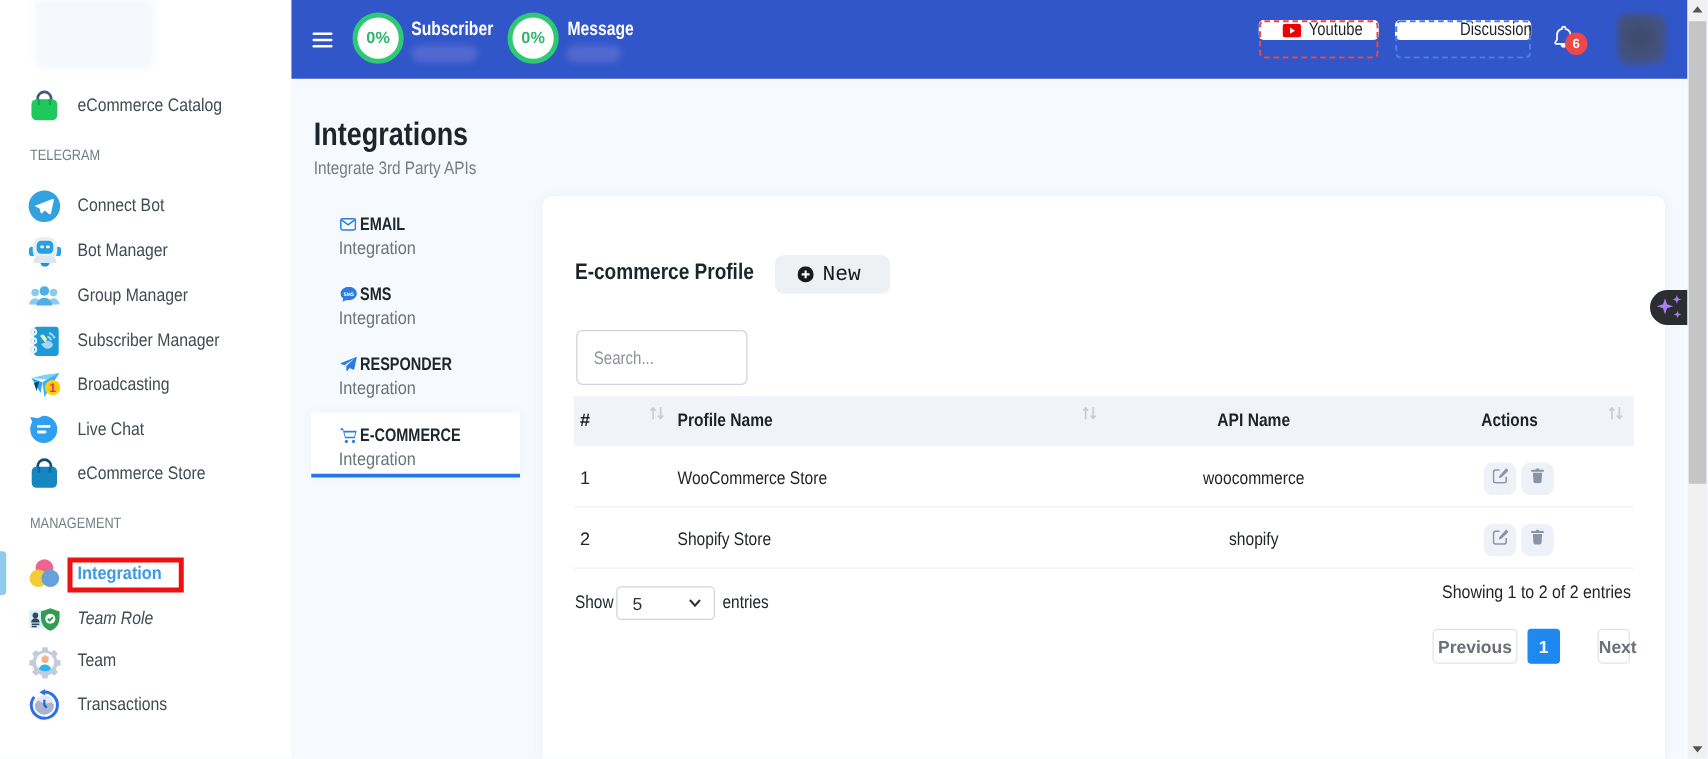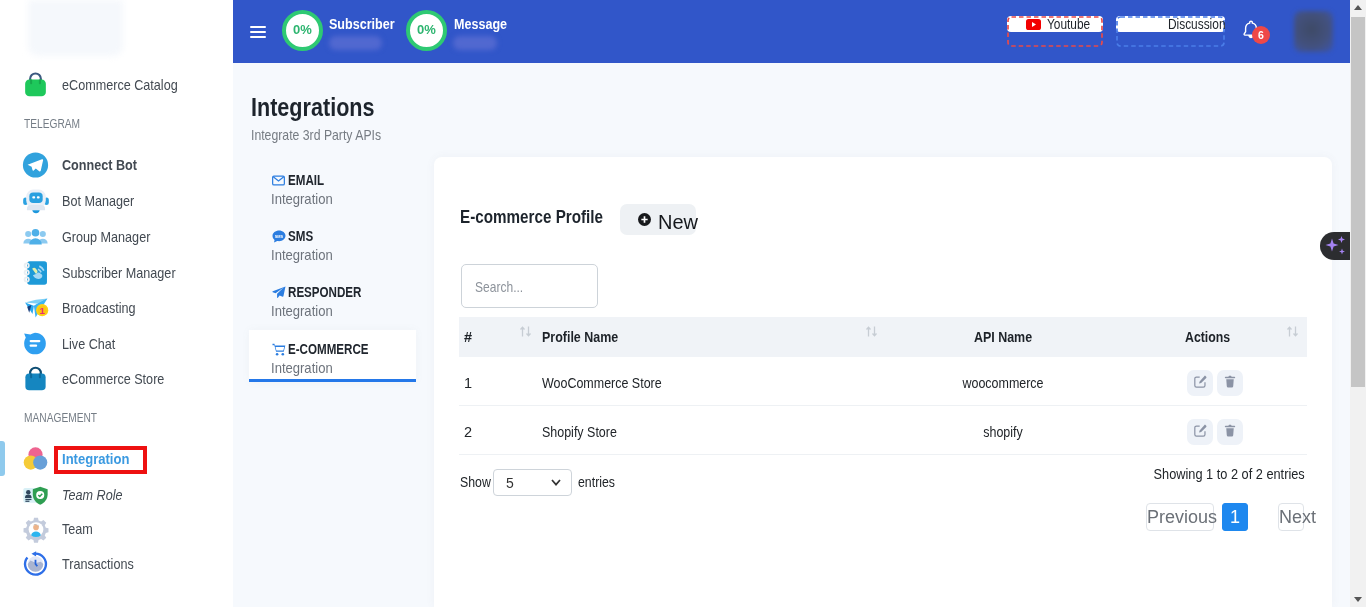--- a/index.html
+++ b/index.html
@@ -35,21 +35,21 @@
 
 .tab { position:absolute; left:249px; width:167px; height:57px; }
 .tab .ticon { position:absolute; left:23px; top:8px; width:14px; height:14px; }
 .tab .ttitle { position:absolute; left:39px; top:7px; font-size:14.5px; font-weight:bold; color:#20262e; transform:scaleX(.8); transform-origin:left center; }
 .tab .tsub { position:absolute; left:22px; top:26px; font-size:14.5px; color:#6d737c; transform:scaleX(.9); transform-origin:left center; }
 .tab.active { background:#fff; border-bottom:3px solid #2478e9; box-shadow:0 0 8px rgba(120,130,140,0.06); }
 
 
 #card { position:absolute; left:434px; top:157px; width:898px; height:450px; background:#fff; border-radius:8px 8px 0 0; box-shadow:0 0 10px rgba(100,110,120,0.06); }
 #cardtitle { position:absolute; left:26px; top:50px; font-size:18px; font-weight:bold; color:#1d242c; transform:scaleX(.846); transform-origin:left center; }
-#newbtn { position:absolute; left:186px; top:47px; width:76px; height:31px; background:#eef1f4; border-radius:7px; font-size:20px; color:#15181c; }
+#newbtn { position:absolute; left:186px; top:47px; width:92px; height:31px; background:#eef1f4; border-radius:7px; font-size:17px; color:#15181c;font-family:Liberation Mono, monospace; }
 #searchbox { position:absolute; left:27px; top:107px; width:137px; height:44px; border:1px solid #cdd3d9; border-radius:5px; }
 #searchbox span { position:absolute; left:13px; top:14px; font-size:14.5px; color:#8d939b; transform:scaleX(.83); transform-origin:left center; }
 
 
 #tablewrap { position:absolute; left:25px; top:160px; width:848px; }
 .thead { position:relative; height:40px; background:#f0f3f7; }
 .trow { position:relative; height:49px; border-bottom:1px solid #eef1f4; font-size:14.5px; color:#212529; }
 .thead div { position:absolute; top:50%; transform:translateY(-50%); }
 .trow div { position:absolute; top:calc(50% + 2px); transform:translateY(-50%); }
 .c1 { left:5px; }
@@ -62,21 +62,21 @@
 .c4.hd { transform:translateY(-50%) scaleX(.85) !important; transform-origin:left center; }
 .sorti { position:absolute; width:13px; height:13px; transform:none !important; }
 .actbtns { left:728px; height:26px; }
 .abtn { display:inline-block; width:26px; height:26px; background:#eef2f8; border-radius:7px; text-align:center; line-height:27px; margin-right:4px; vertical-align:top; }
 
 
 #showrow { position:absolute; left:26px; top:312px; font-size:14.5px; color:#212529; height:30px; }
 #showrow > span { transform:scaleX(.85); transform-origin:left center; display:inline-block; }
 #selectbox { position:absolute; left:33px; top:0px; width:79px; height:27px; border:1px solid #ced4da; border-radius:4px; background:#fff; font-size:14px; color:#333; }
 #showingtxt { position:absolute; right:27px; top:309px; font-size:14.5px; color:#212529; transform:scaleX(.88); transform-origin:right center; }
-.pgbtn { position:absolute; top:346px; height:28px; border:1px solid #dfe3e8; background:#fff; border-radius:4px; font-size:18px; color:#6b7077; text-align:center; }
+.pgbtn { position:absolute; top:346px; height:28px; border:1px solid #dfe3e8; background:#fff; border-radius:4px; font-size:14px; color:#6b7077; text-align:center;font-weight:bold; }
 #pgprev { right:118px; width:68px; line-height:26px; }
 #pgone { right:84px; width:26px; background:#1e88ef; border-color:#1e88ef; color:#fff; line-height:26px; border-radius:3px; }
 #pgnext { right:28px; width:26px; line-height:26px; }
 
 
 #aibtn { position:absolute; left:1320px; top:232px; width:30px; height:28px; background:#2c2d30; border-radius:14px 0 0 14px; z-index:6; }
 .actbar { position:absolute; left:0; top:441px; width:5px; height:35px; background:#8fcaed; border-radius:0 3px 3px 0; }
 #scrollbar { position:absolute; left:1350px; top:0; width:16px; height:607px; background:#f1f1f1; z-index:10; }
 #sthumb { position:absolute; left:1px; top:17px; width:14px; height:370px; background:#c5c5c5; }
 .sarrow { position:absolute; left:4px; width:0; height:0; border-left:4px solid transparent; border-right:4px solid transparent; }
@@ -88,21 +88,21 @@
   <div id="logoblob"></div>
   <div class="sideitem" style="top:70px;height:30px;">
     <span class="sicon"><svg viewBox="0 0 24 24" width="27" height="27">
           <path d="M7.2 9.5 V6.6 a4.8 4.8 0 0 1 9.6 0 V9.5" fill="none" stroke="#3d5a80" stroke-width="1.9"></path>
           <rect x="2.8" y="7" width="18.4" height="15" rx="3.8" fill="#1ec85b"></rect>
           <path d="M7.2 10.4 V7 h1.8 v3.4 c0 .5-.4.9-.9.9 s-.9-.4-.9-.9z M15 10.4 V7 h1.8 v3.4 c0 .5-.4.9-.9.9 s-.9-.4-.9-.9z" fill="#17a84c"></path>
         </svg></span>
     <span class="stext">eCommerce Catalog</span>
   </div>
   <div class="sechead" style="top:117px;">TELEGRAM</div>
-  <div class="sideitem" style="top:150px;font-weight:bold;">
+  <div class="sideitem" style="top:150px;">
       <span class="sicon"><svg viewBox="0 0 24 24" width="27" height="27">
           <circle cx="12" cy="12" r="11.2" fill="#31a2dd"></circle>
           <path d="M5 11.8 L17.7 6.9 c.6-.23 1.2.26 1.05.88 l-2.1 9.3 c-.14.6-.85.84-1.33.45 l-3.1-2.5 -1.8 1.86 c-.33.35-.9.2-1.03-.26 l-.85-3.1 z M8.6 13.4 l7.2-5.1 -6.1 5.6 z" fill="#fff"></path>
         </svg></span>
       <span class="stext">Connect Bot</span>
     </div>
   <div class="sideitem" style="top:186px;">
       <span class="sicon"><svg viewBox="0 0 24 24" width="28" height="28">
           <rect x="1" y="8.5" width="4" height="6.5" rx="2" fill="#2ba2e2"></rect>
           <rect x="19" y="8.5" width="4" height="6.5" rx="2" fill="#2ba2e2"></rect>

